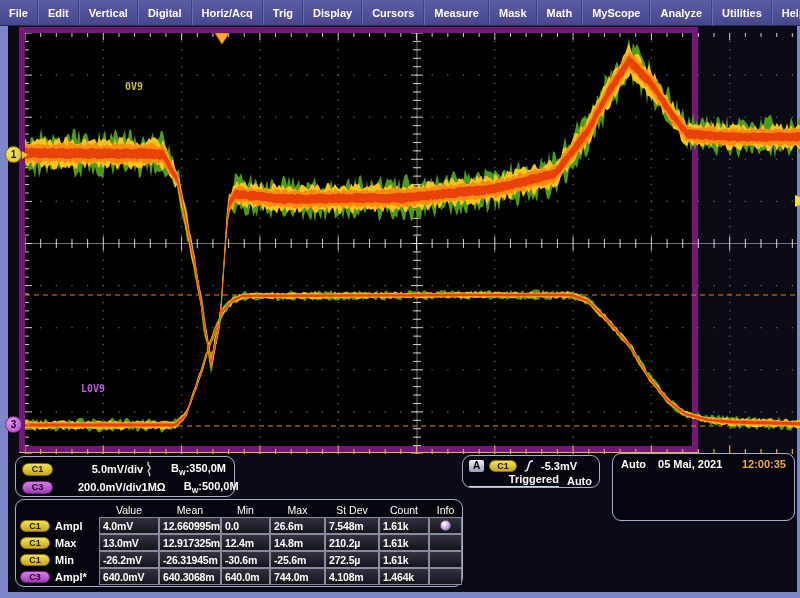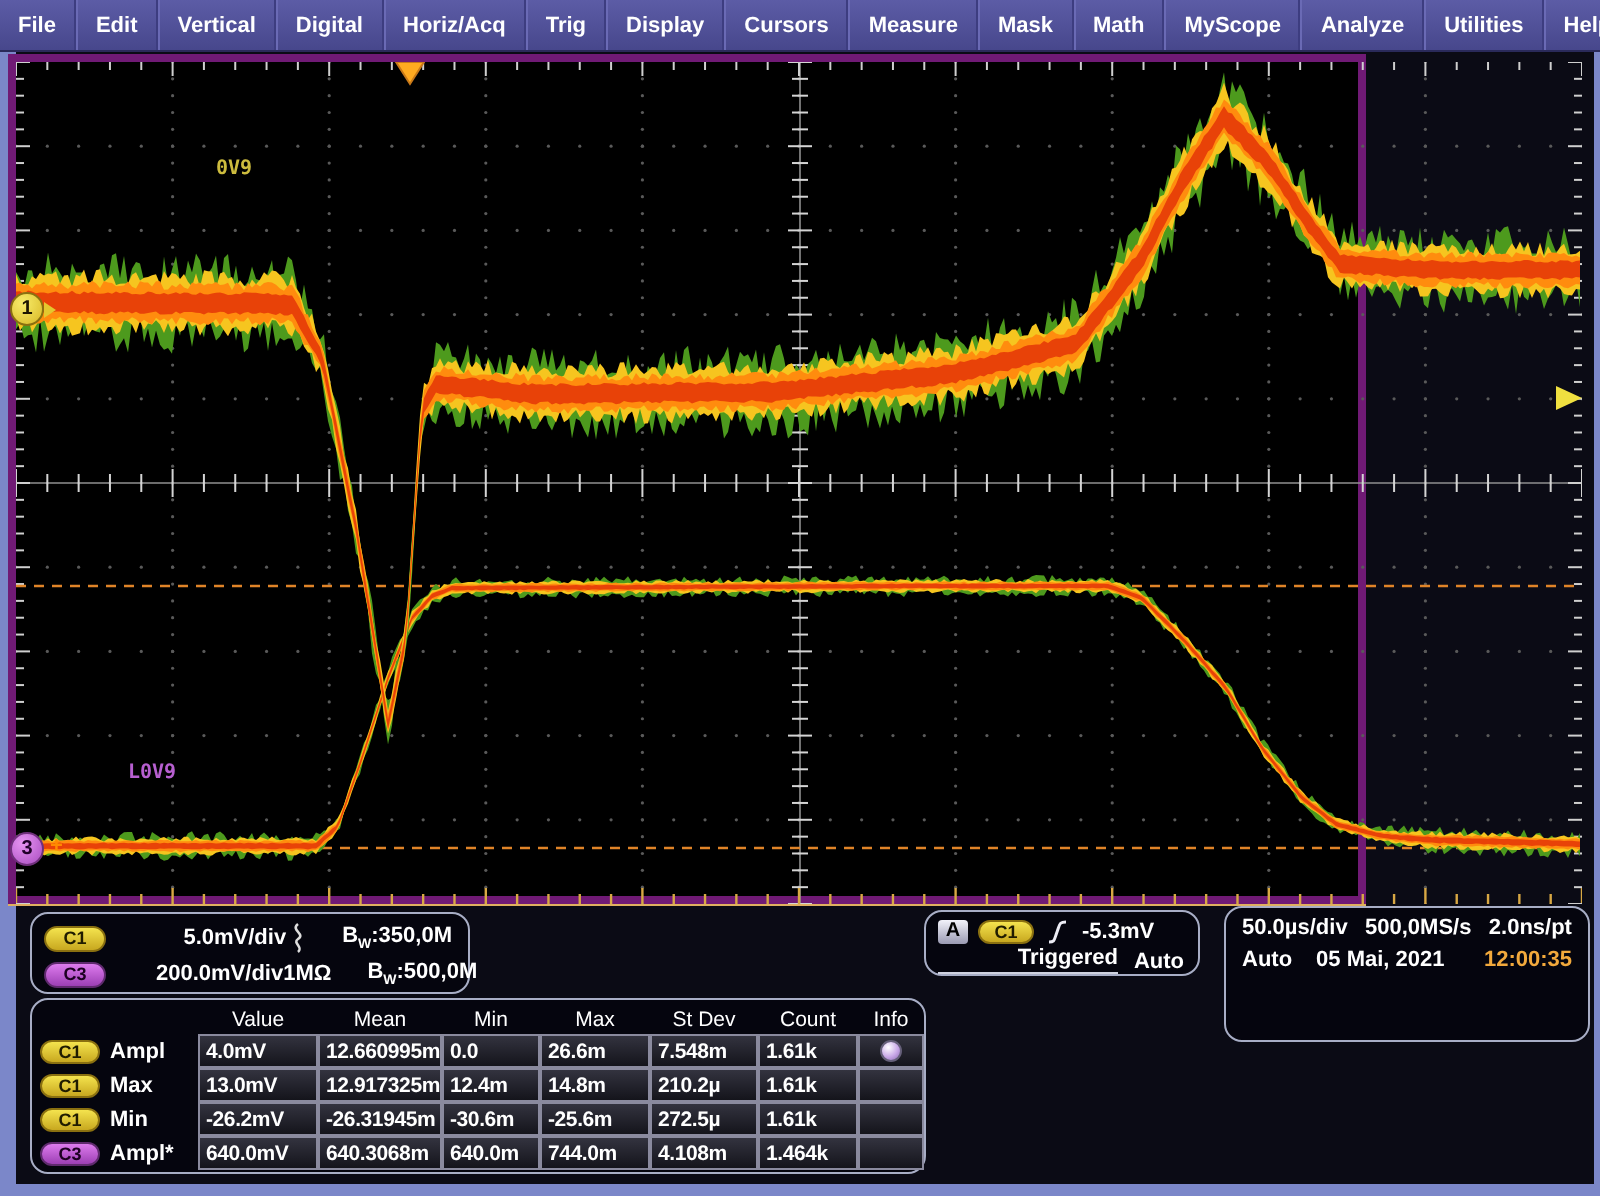--- a/index.html
+++ b/index.html
@@ -9,22 +9,22 @@
   
   .menubar{position:absolute;left:0;top:0;width:800px;height:26px;
            background:linear-gradient(#5c5ca6,#47478c);border-bottom:1px solid #2a2a5a;
            display:flex;align-items:stretch;color:#fff;}
   .menu-items{display:flex;align-items:stretch;}
   .menu-item{display:flex;align-items:center;padding:0 9px;font-size:11px;font-weight:bold;
              border-right:1px solid #3d3d80;border-left:1px solid #6a6ab5;cursor:default;white-space:nowrap;}
   .menu-item:first-child{border-left:none;}
   
   .inner-bg{position:absolute;left:8px;top:26px;width:789px;height:566px;background:#0b0b15;}
-  .plot{position:absolute;left:4px;top:27px;width:679px;height:425px;background:#000;
-        border:4px solid #701a75;box-shadow:0 1px 0 #e0b060;}
+  .plot{position:absolute;left:19px;top:27px;width:679px;height:425px;background:#000;
+        border:6px solid #701a75;box-shadow:0 1px 0 #e0b060;}
   .plot svg{position:absolute;left:0;top:0;display:block;}
   .wave-label{position:absolute;font-family:"DejaVu Sans Mono",monospace;font-size:10px;font-weight:bold;}
   .lbl-c1{left:100px;top:48px;color:#cdbc3e;}
   .lbl-c3{left:56px;top:350px;color:#b75fd0;}
   .chmark{position:absolute;width:17px;height:17px;border-radius:50%;z-index:5;
           display:flex;align-items:center;justify-content:center;font-size:10px;font-weight:bold;color:#1c1600;}
   .chmark.c1{left:5px;top:146px;background:radial-gradient(circle at 35% 30%,#f8ec6a,#d8b825);border:1px solid #8a7010;}
   .chmark.c1::after{content:"";position:absolute;left:16px;top:4px;border-left:6px solid #e4c82e;
                     border-top:4px solid transparent;border-bottom:4px solid transparent;}
   .chmark.c3{left:5px;top:416px;background:radial-gradient(circle at 35% 30%,#e794f2,#a84cc0);border:1px solid #70307c;color:#20002a;}
@@ -1377,25 +1377,20 @@
       <span>-5.3mV</span>
     </div>
     <div class="trig-row2">
       <span class="trig-status-wrap"><span>Triggered</span></span>
       <span>Auto</span>
     </div>
   </div>
 
   <div class="panel acq-panel">
     <div class="acq-row">
-      <span>50.0µs/div</span>
-      <span style="margin:0 auto;">500,0MS/s</span>
-      <span>2.0ns/pt</span>
-    </div>
-    <div class="acq-row">
       <span>Auto</span>
       <span class="acq-date">05 Mai, 2021</span>
       <span class="acq-time">12:00:35</span>
     </div>
   </div>
 
   <div class="panel table-panel">
     <div class="mt" id="meas-grid">
         <div class="mt-h"></div>
         <div class="mt-h">Value</div>

